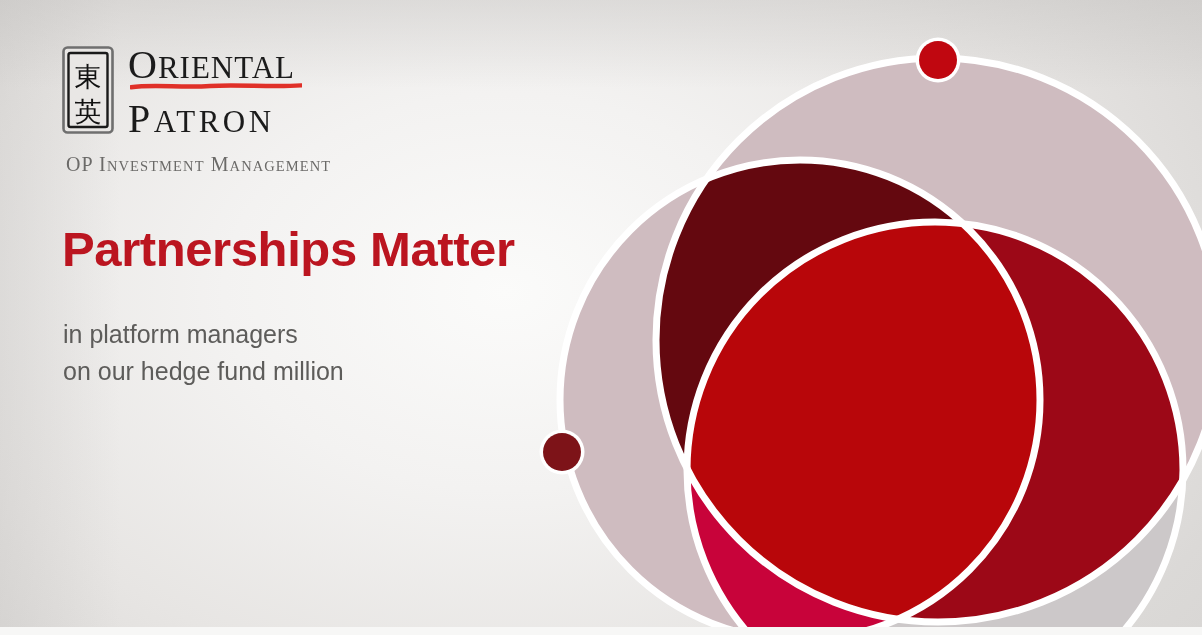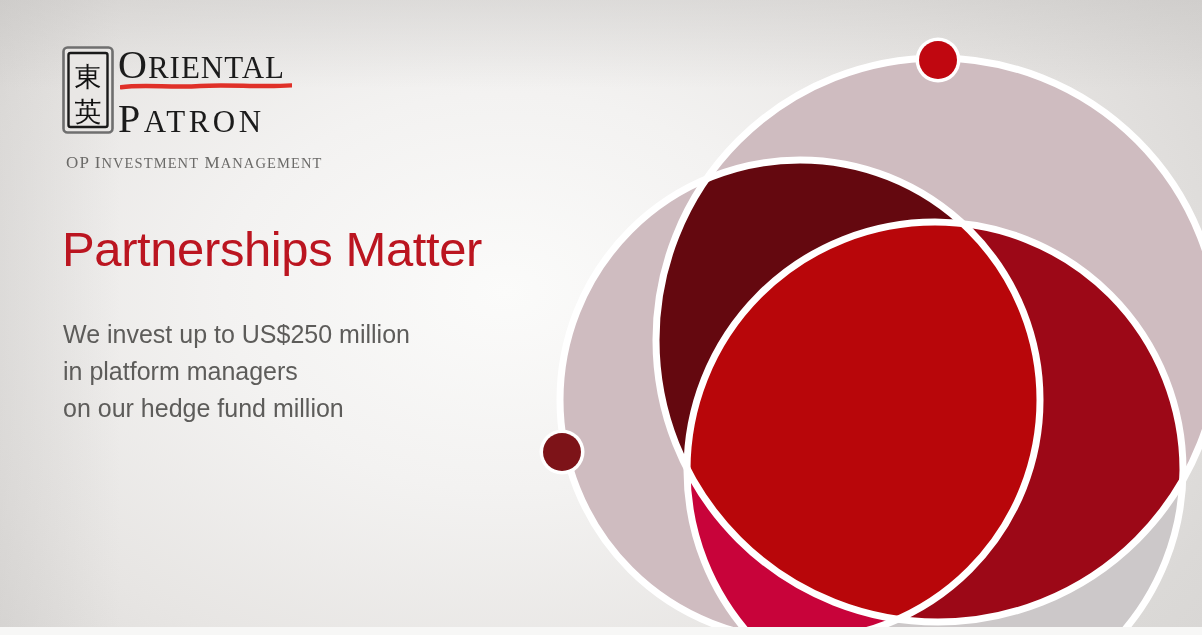--- a/index.html
+++ b/index.html
@@ -61,21 +61,21 @@
     display: flex;
     align-items: flex-start;
   }
   .seal {
     width: 52px;
     height: 88px;
     flex: 0 0 auto;
     margin-top: 2px;
   }
   .wordmark {
-    margin-left: 4px;
+    margin-left: 14px;
     position: relative;
     padding-top: 1px;
   }
   .wm-line {
     color: #1b1b1b;
     font-family: "Liberation Serif", serif;
     font-weight: 400;
     letter-spacing: 1px;
     line-height: 1;
     white-space: nowrap;
@@ -92,30 +92,30 @@
   }
   .tagline {
     margin-top: 14px;
     margin-left: 4px;
     color: #6b6a68;
     font-family: "Liberation Serif", serif;
     font-size: 14.5px;
     letter-spacing: 1.1px;
     white-space: nowrap;
   }
-  .tagline .cap { font-size: 17px; margin-top: 17px; }
+  .tagline .cap { font-size: 20px; margin-top: 17px; }
 
   
   .headline {
     position: absolute;
     left: 62px;
     top: 224px;
     color: #bb1520;
     font-size: 49px;
-    font-weight: normal;
+    font-weight: bold;
     letter-spacing: -0.4px;
     line-height: 1.06;
     white-space: nowrap;
   }
   .subcopy {
     position: absolute;
     left: 63px;
     top: 316px;
     color: #5d5c5a;
     font-size: 25px;
@@ -199,19 +199,18 @@
         </svg>
         <div class="wm-line wm-patron"><span class="cap">P</span><span>ATRON</span></div>
       </div>
     </div>
     <div class="tagline"><span class="cap">OP I</span><span>NVESTMENT</span><span class="cap"> M</span><span>ANAGEMENT</span></div>
   </div>
 
   <div class="headline">Partnerships Matter</div>
 
   <div class="subcopy">
-    <div>We invest up to US$250 million</div>
     <div>in platform managers</div>
     <div>on our hedge fund million</div>
   </div>
 
   <div class="bottom-strip"></div>
 </div>
 
 </body></html>

